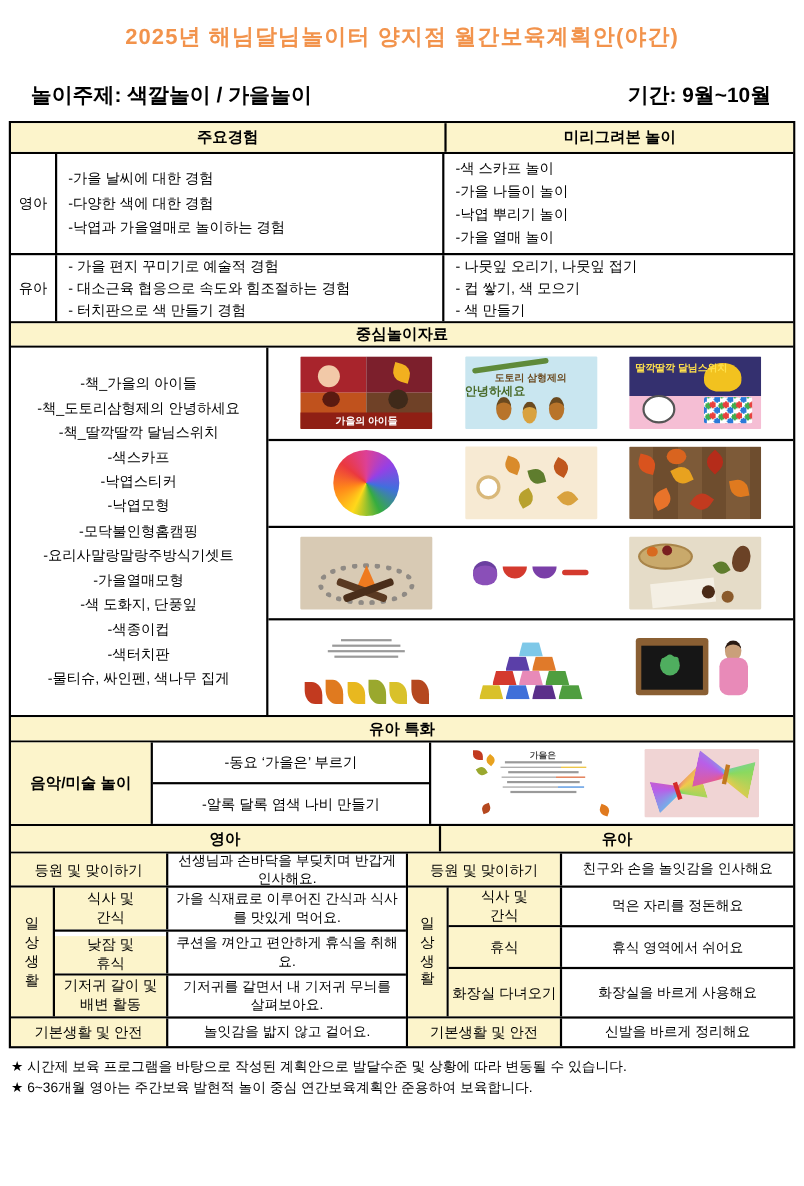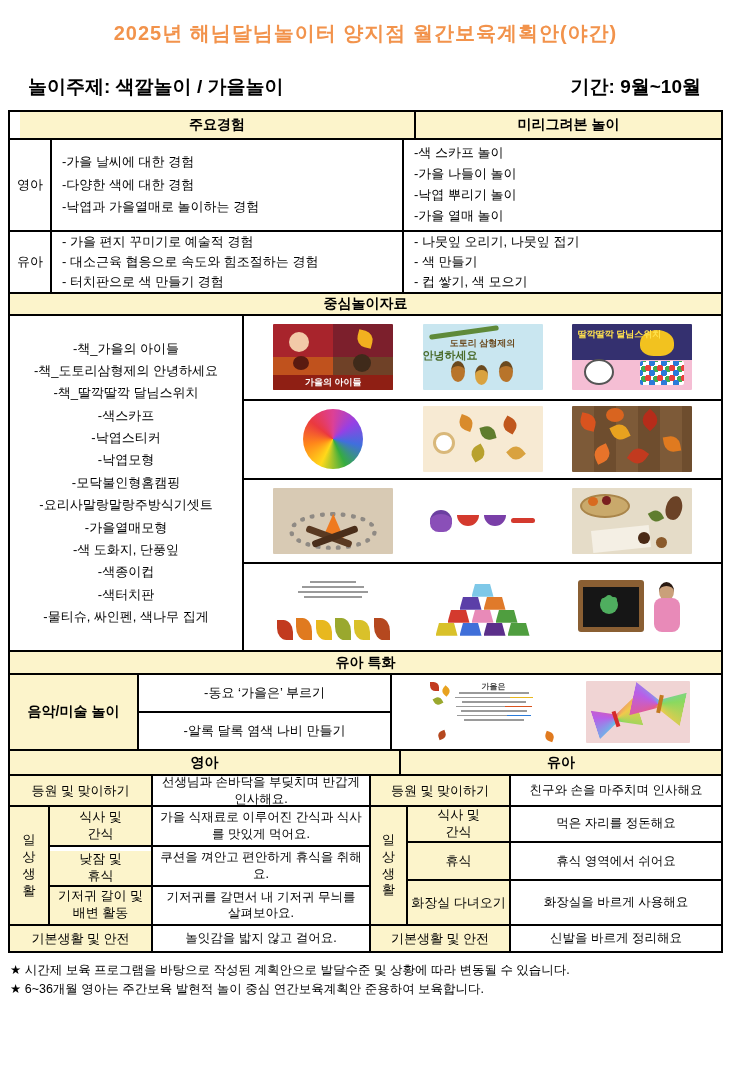--- a/index.html
+++ b/index.html
@@ -68,21 +68,21 @@
 
   <div class="doc-title">2025년  해님달님놀이터  양지점  월간보육계획안(야간)</div>
 
   <div class="sub-row">
     <span>놀이주제:  색깔놀이  /  가을놀이</span>
     <span>기간:  9월~10월</span>
   </div>
 
   <div class="tbl">
 
-    <div class="row" style="height:26px;padding-left:10px;">
+    <div class="row" style="height:26px;">
       <div class="cell c hdr yellow w394">주요경험</div>
       <div class="cell c hdr yellow flex1">미리그려본 놀이</div>
     </div>
 
     <div class="row" style="height:92px;">
       <div class="cell c fs13 w40">영아</div>
       <div class="cell list w352">
         <div>-가을 날씨에 대한 경험</div>
         <div>-다양한 색에 대한 경험</div>
         <div>-낙엽과 가을열매로 놀이하는 경험</div>
@@ -97,22 +97,22 @@
 
     <div class="row" style="height:62px;">
       <div class="cell c fs13 w40">유아</div>
       <div class="cell list w352" style="line-height:1.55;">
         <div>- 가을 편지 꾸미기로 예술적 경험</div>
         <div>- 대소근육 협응으로 속도와 힘조절하는 경험</div>
         <div>- 터치판으로 색 만들기 경험</div>
       </div>
       <div class="cell list flex1" style="line-height:1.55;">
         <div>- 나뭇잎 오리기, 나뭇잎 접기</div>
+        <div>- 컵 쌓기, 색 모으기</div>
         <div>- 색 만들기</div>
-        <div>- 컵 쌓기, 색 모으기</div>
       </div>
     </div>
 
     <div class="row" style="height:22px;">
       <div class="cell c hdr yellow flex1">중심놀이자료</div>
     </div>
 
     <div class="row" style="height:336px;">
       <div class="cell list w232" style="align-items:center;text-align:center;line-height:1.72;">
         <div>-책_가을의 아이들</div>
@@ -336,21 +336,21 @@
         </div>
         <div class="srow" style="height:27px;">
           <div class="scell c fs13 yellow lab141">기본생활 및 안전</div>
           <div class="scell c desc flex1">놀잇감을 밟지 않고 걸어요.</div>
         </div>
       </div>
 
       <div class="cell sub flex1">
         <div class="srow" style="height:29px;">
           <div class="scell c fs13 yellow lab138">등원 및 맞이하기</div>
-          <div class="scell c desc flex1">친구와 손을 마주치며 인사해요</div>
+          <div class="scell c desc flex1">친구와 손을 놀잇감을 인사해요</div>
         </div>
         <div class="srow" style="flex:1;">
           <div class="scell c fs13 yellow dailyw pre" style="width:35px;">일
 상
 생
 활</div>
           <div class="scell inrows" style="flex:1;">
             <div class="irow" style="flex:33;">
               <div class="icell c fs13 yellow sublab pre">식사 및
 간식</div>

